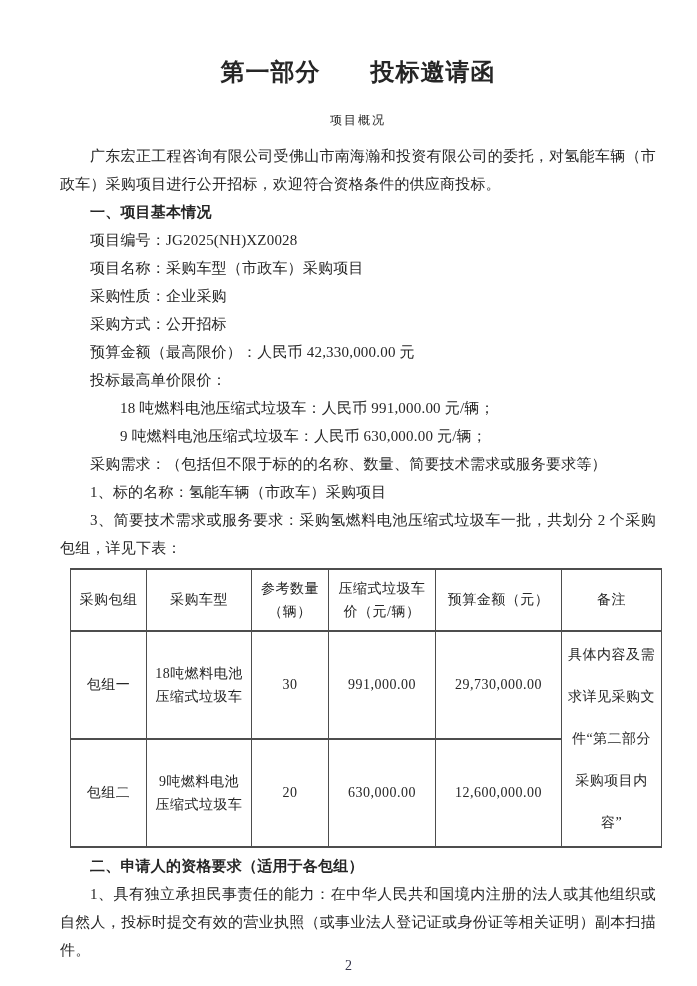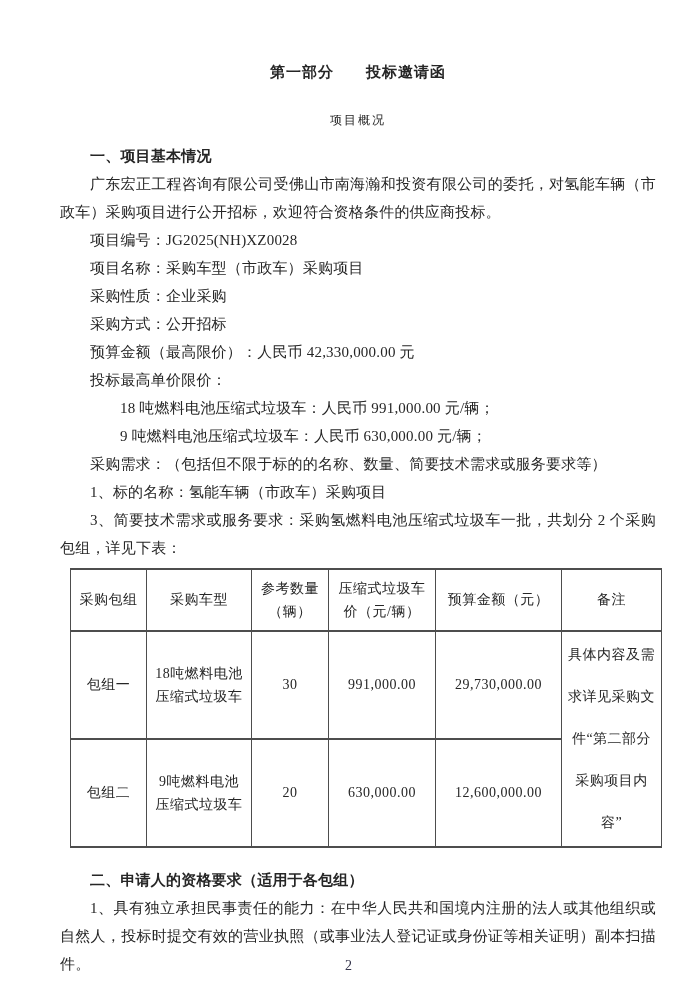--- a/index.html
+++ b/index.html
@@ -9,21 +9,21 @@
     background:#ffffff;
     color:#262626;
     font-family:"Liberation Serif","DejaVu Serif",serif;
     overflow:hidden;
     box-sizing:border-box;
   }
   .content { padding:56px 41px 0 60px; }
 
   .doc-title {
     margin:0 0 20px 0;
-    font-size:15px; line-height:32px;
+    font-size:24px; line-height:32px;
     font-weight:bold;
     text-align:center;
     letter-spacing:1px;
   }
   .overview-heading {
     margin:0 0 10px 0;
     font-size:12px; line-height:24px;
     font-weight:normal;
     text-align:center;
     letter-spacing:2px;
@@ -54,44 +54,44 @@
     text-align:center;
     vertical-align:middle;
     padding:2px 3px;
     letter-spacing:0.5px;
   }
   tr.hdr { height:62px; }
   tr.body-row { height:74px; }
   .pre { white-space:pre-line; line-height:23px; }
   .remark-cell { line-height:42px; padding:2px 9px; }
 
-  .sec2 { margin-top:18px; }
+  .sec2 { margin-top:4px; }
 
   .page-footer {
     position:absolute;
     left:0; bottom:12px;
     width:100%;
     text-align:center;
     font-size:14px;
     color:#33334a;
   }
 </style>
 </head>
 <body>
 
 <div class="page">
   <div class="content">
 
     <h1 class="doc-title">第一部分　　投标邀请函</h1>
 
     <h2 class="overview-heading">项目概况</h2>
 
+    <p class="line ind2">广东宏正工程咨询有限公司受佛山市南海瀚和投资有限公司的委托，对氢能车辆（市政车）采购项目进行公开招标，欢迎符合资格条件的供应商投标。</p>
+
     <p class="line ind2 bold">一、项目基本情况</p>
-
-    <p class="line ind2">广东宏正工程咨询有限公司受佛山市南海瀚和投资有限公司的委托，对氢能车辆（市政车）采购项目进行公开招标，欢迎符合资格条件的供应商投标。</p>
 
     <p class="line ind2">项目编号：JG2025(NH)XZ0028</p>
     <p class="line ind2">项目名称：采购车型（市政车）采购项目</p>
     <p class="line ind2">采购性质：企业采购</p>
     <p class="line ind2">采购方式：公开招标</p>
     <p class="line ind2">预算金额（最高限价）：人民币 42,330,000.00 元</p>
     <p class="line ind2">投标最高单价限价：</p>
 
     <p class="line ind4">18 吨燃料电池压缩式垃圾车：人民币 991,000.00 元/辆；</p>
     <p class="line ind4">9 吨燃料电池压缩式垃圾车：人民币 630,000.00 元/辆；</p>

